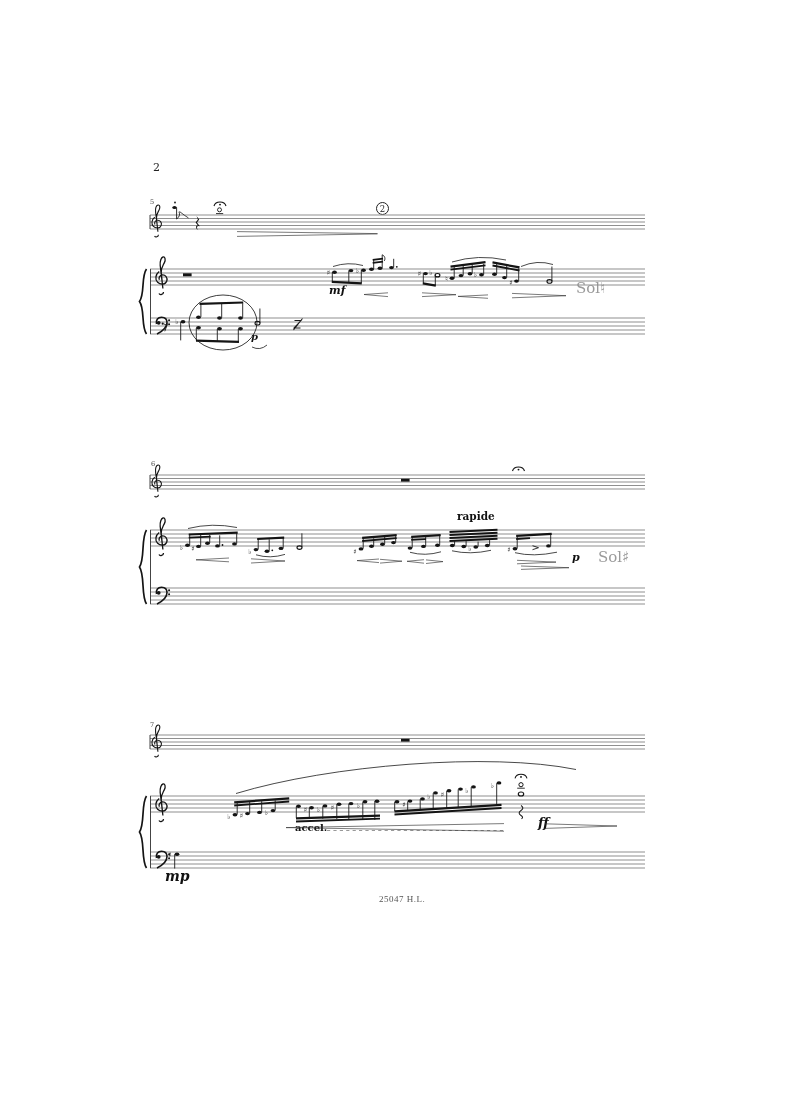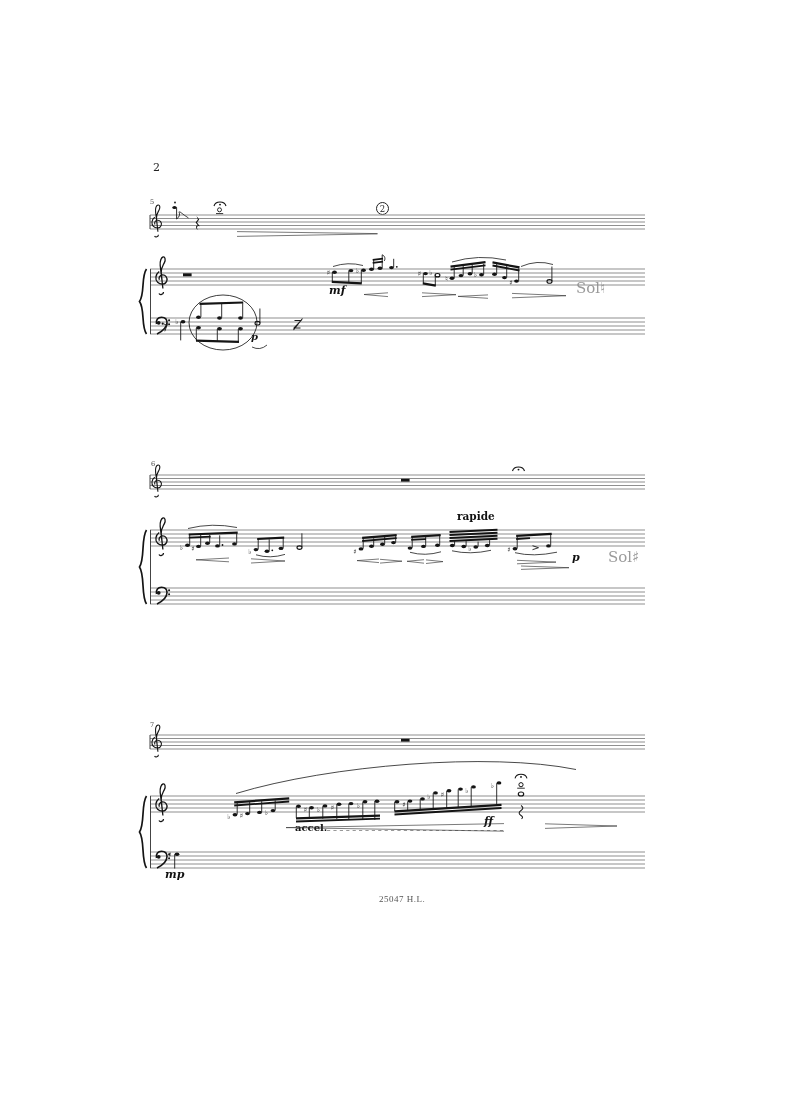--- a/index.html
+++ b/index.html
@@ -43,25 +43,25 @@
   <div class="abs rehearsal" style="left:376px;top:202px;">
     <span>2</span>
   </div>
 
   <div class="abs dyn" style="left:329px;top:284px;font-size:11px;text-align:right;">mf</div>
   <div class="abs dyn" style="left:251px;top:331px;font-size:10px;">p</div>
   <div class="abs pedal" style="left:576px;top:279px;">Sol♮</div>
 
   <div class="abs tempo" style="left:451px;top:510px;font-size:10.5px;margin-left:6px;">rapide</div>
   <div class="abs dyn" style="left:572px;top:551px;font-size:11px;">p</div>
-  <div class="abs pedal" style="left:598px;top:548px;margin-left:10px;">Sol♯</div>
+  <div class="abs pedal" style="left:598px;top:548px;">Sol♯</div>
 
   <div class="abs tempo" style="left:295px;top:822px;font-size:10px;">accel.</div>
-  <div class="abs dyn" style="left:484px;top:815px;font-size:11px;">ff</div>
-  <div class="abs dyn" style="left:165px;top:868px;font-size:11px;">mp</div>
+  <div class="abs dyn" style="left:538px;top:815px;font-size:13px;">ff</div>
+  <div class="abs dyn" style="left:165px;top:868px;font-size:14px;">mp</div>
 
   <div class="abs plate" style="left:379px;top:894px;">25047 H.L.</div>
 
   <svg width="800" height="1098" viewBox="0 0 800 1098">
     <defs>
       <path id="gclef" class="clef" d="M0.5,15 C0.5,17.5 -3,18.5 -4,16.5 M-0.1,11.5 L-2.8,-11.5 C-3.2,-16 -1.8,-19.5 0,-20 C2.2,-20.4 2.8,-17.2 1.4,-14.4 C-0.4,-10.8 -2.2,-8.6 -1.8,-4.4 L-0.1,11.5 M-3.8,-5.6 C-7.6,-2.8 -8.2,2.4 -5.4,5.2 C-2.4,8.2 2.6,7.6 3.8,4 C4.8,0.8 2.4,-2.4 -0.8,-2 C-3.4,-1.6 -4.6,0.8 -3.6,2.8"></path>
       <g id="fclef">
         <path class="clef" style="stroke-width:1.6" d="M1,6 C0.2,2 2.5,-0.8 6,-0.8 C9.5,-0.8 11.5,1.5 11.5,4.5 C11.5,9 7.5,13 1.5,16"></path>
         <circle class="fill" cx="3.2" cy="4.8" r="1.9"></circle>
         <circle class="fill" cx="13.6" cy="2.2" r="1.02"></circle>

